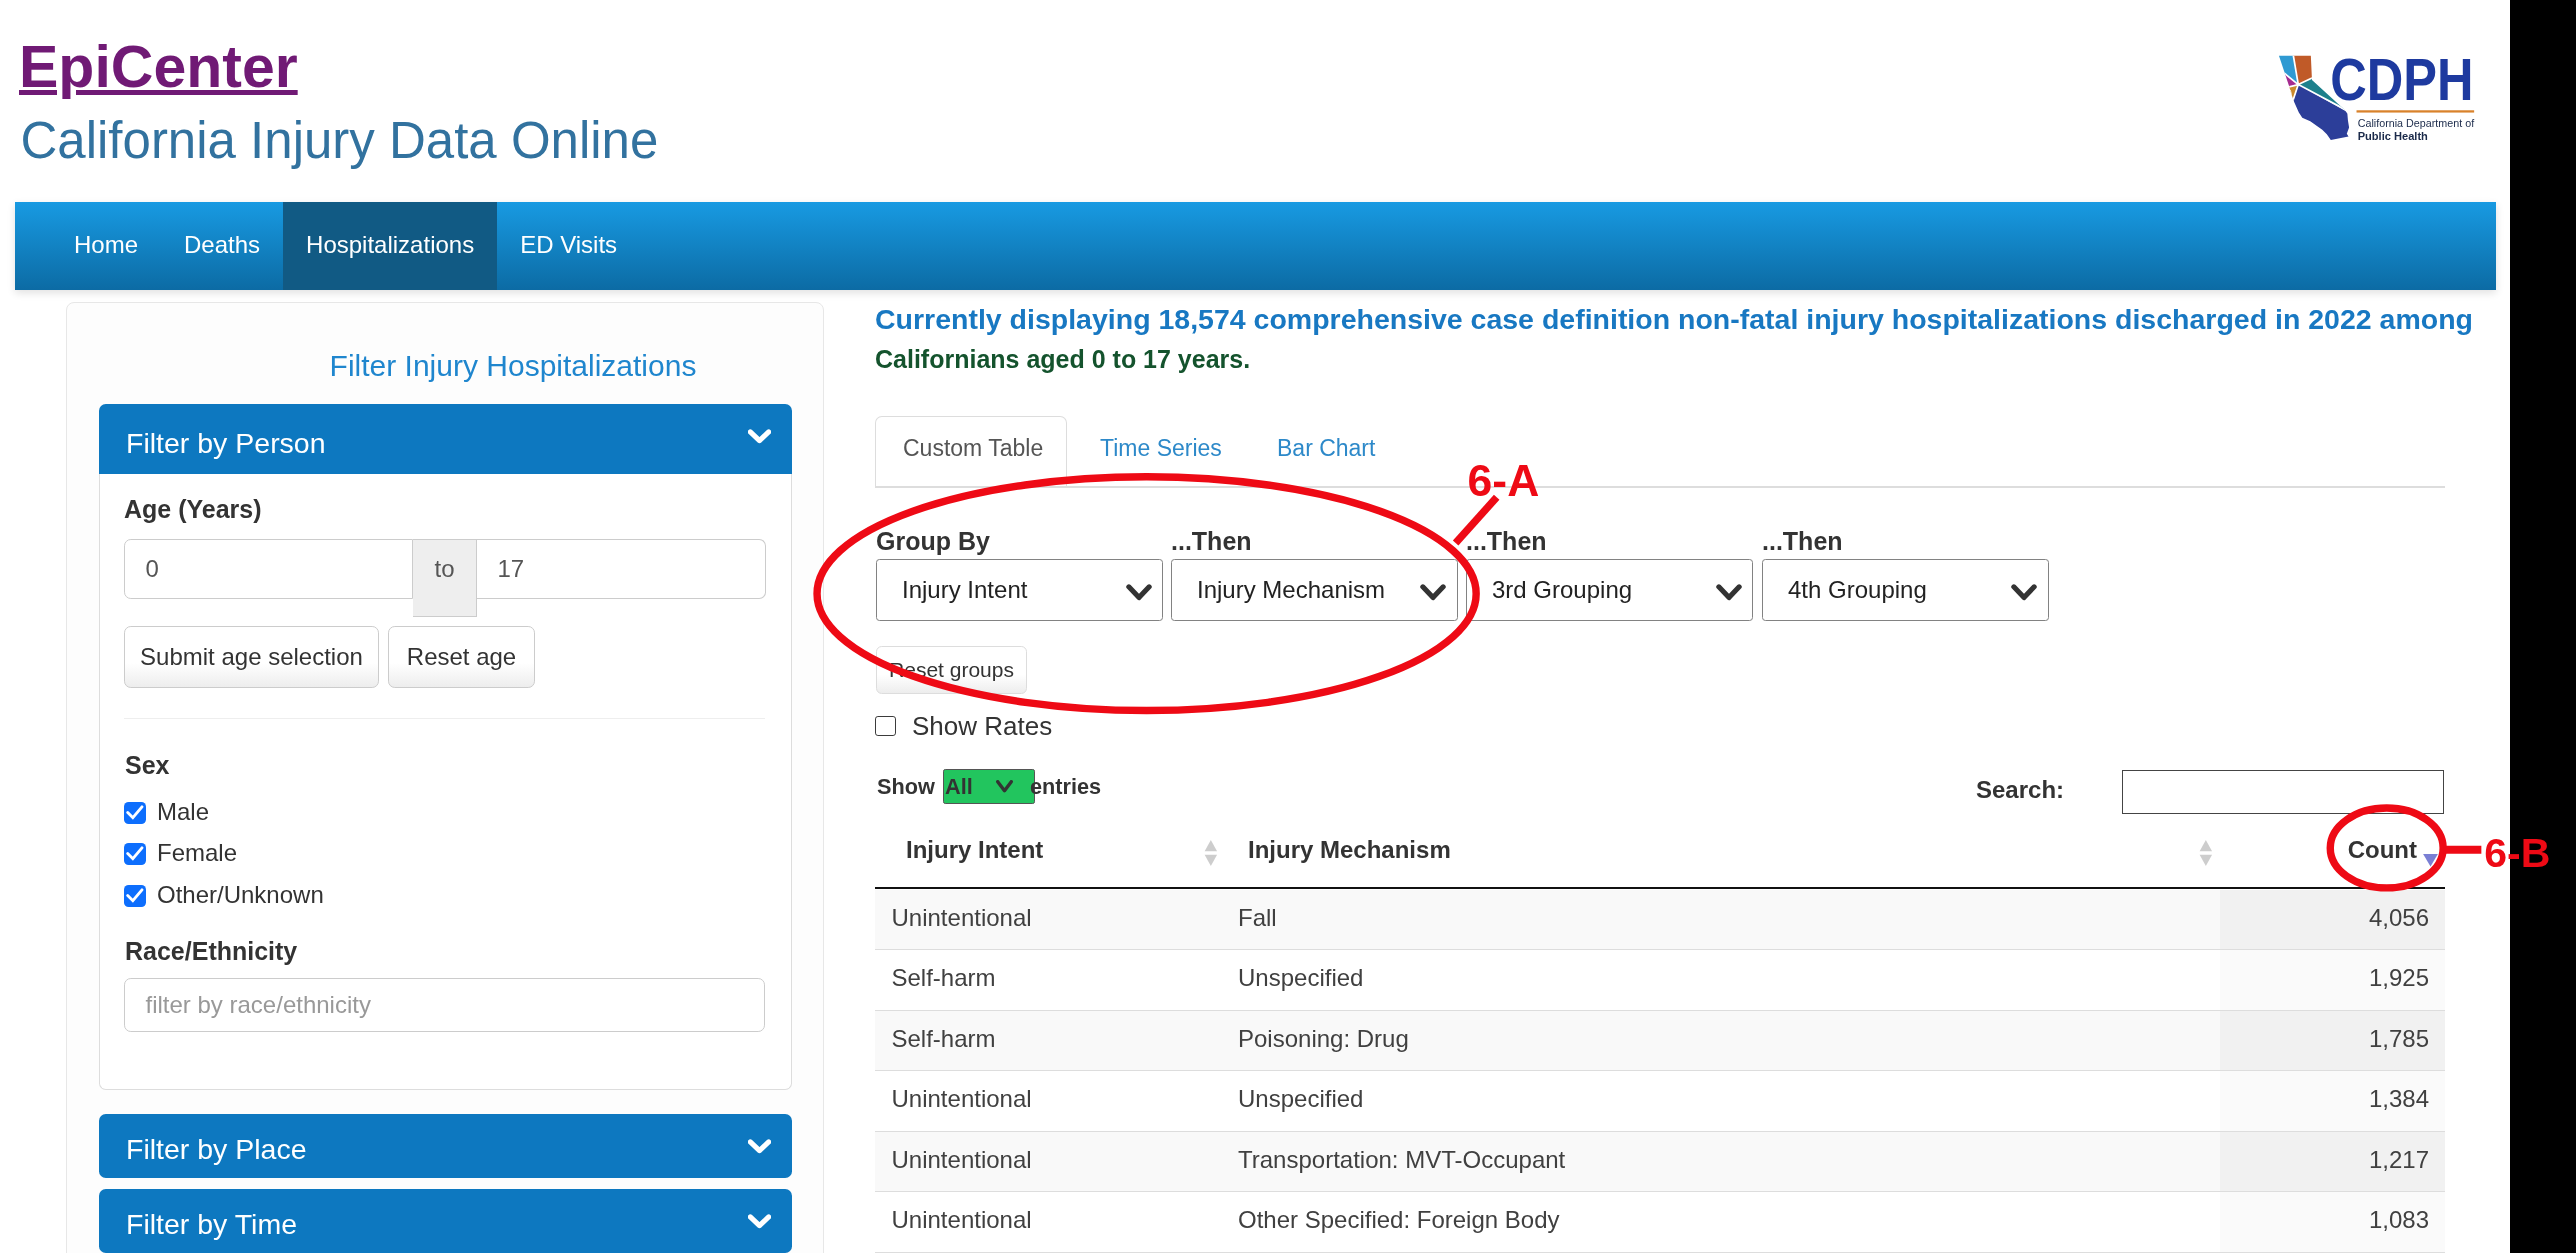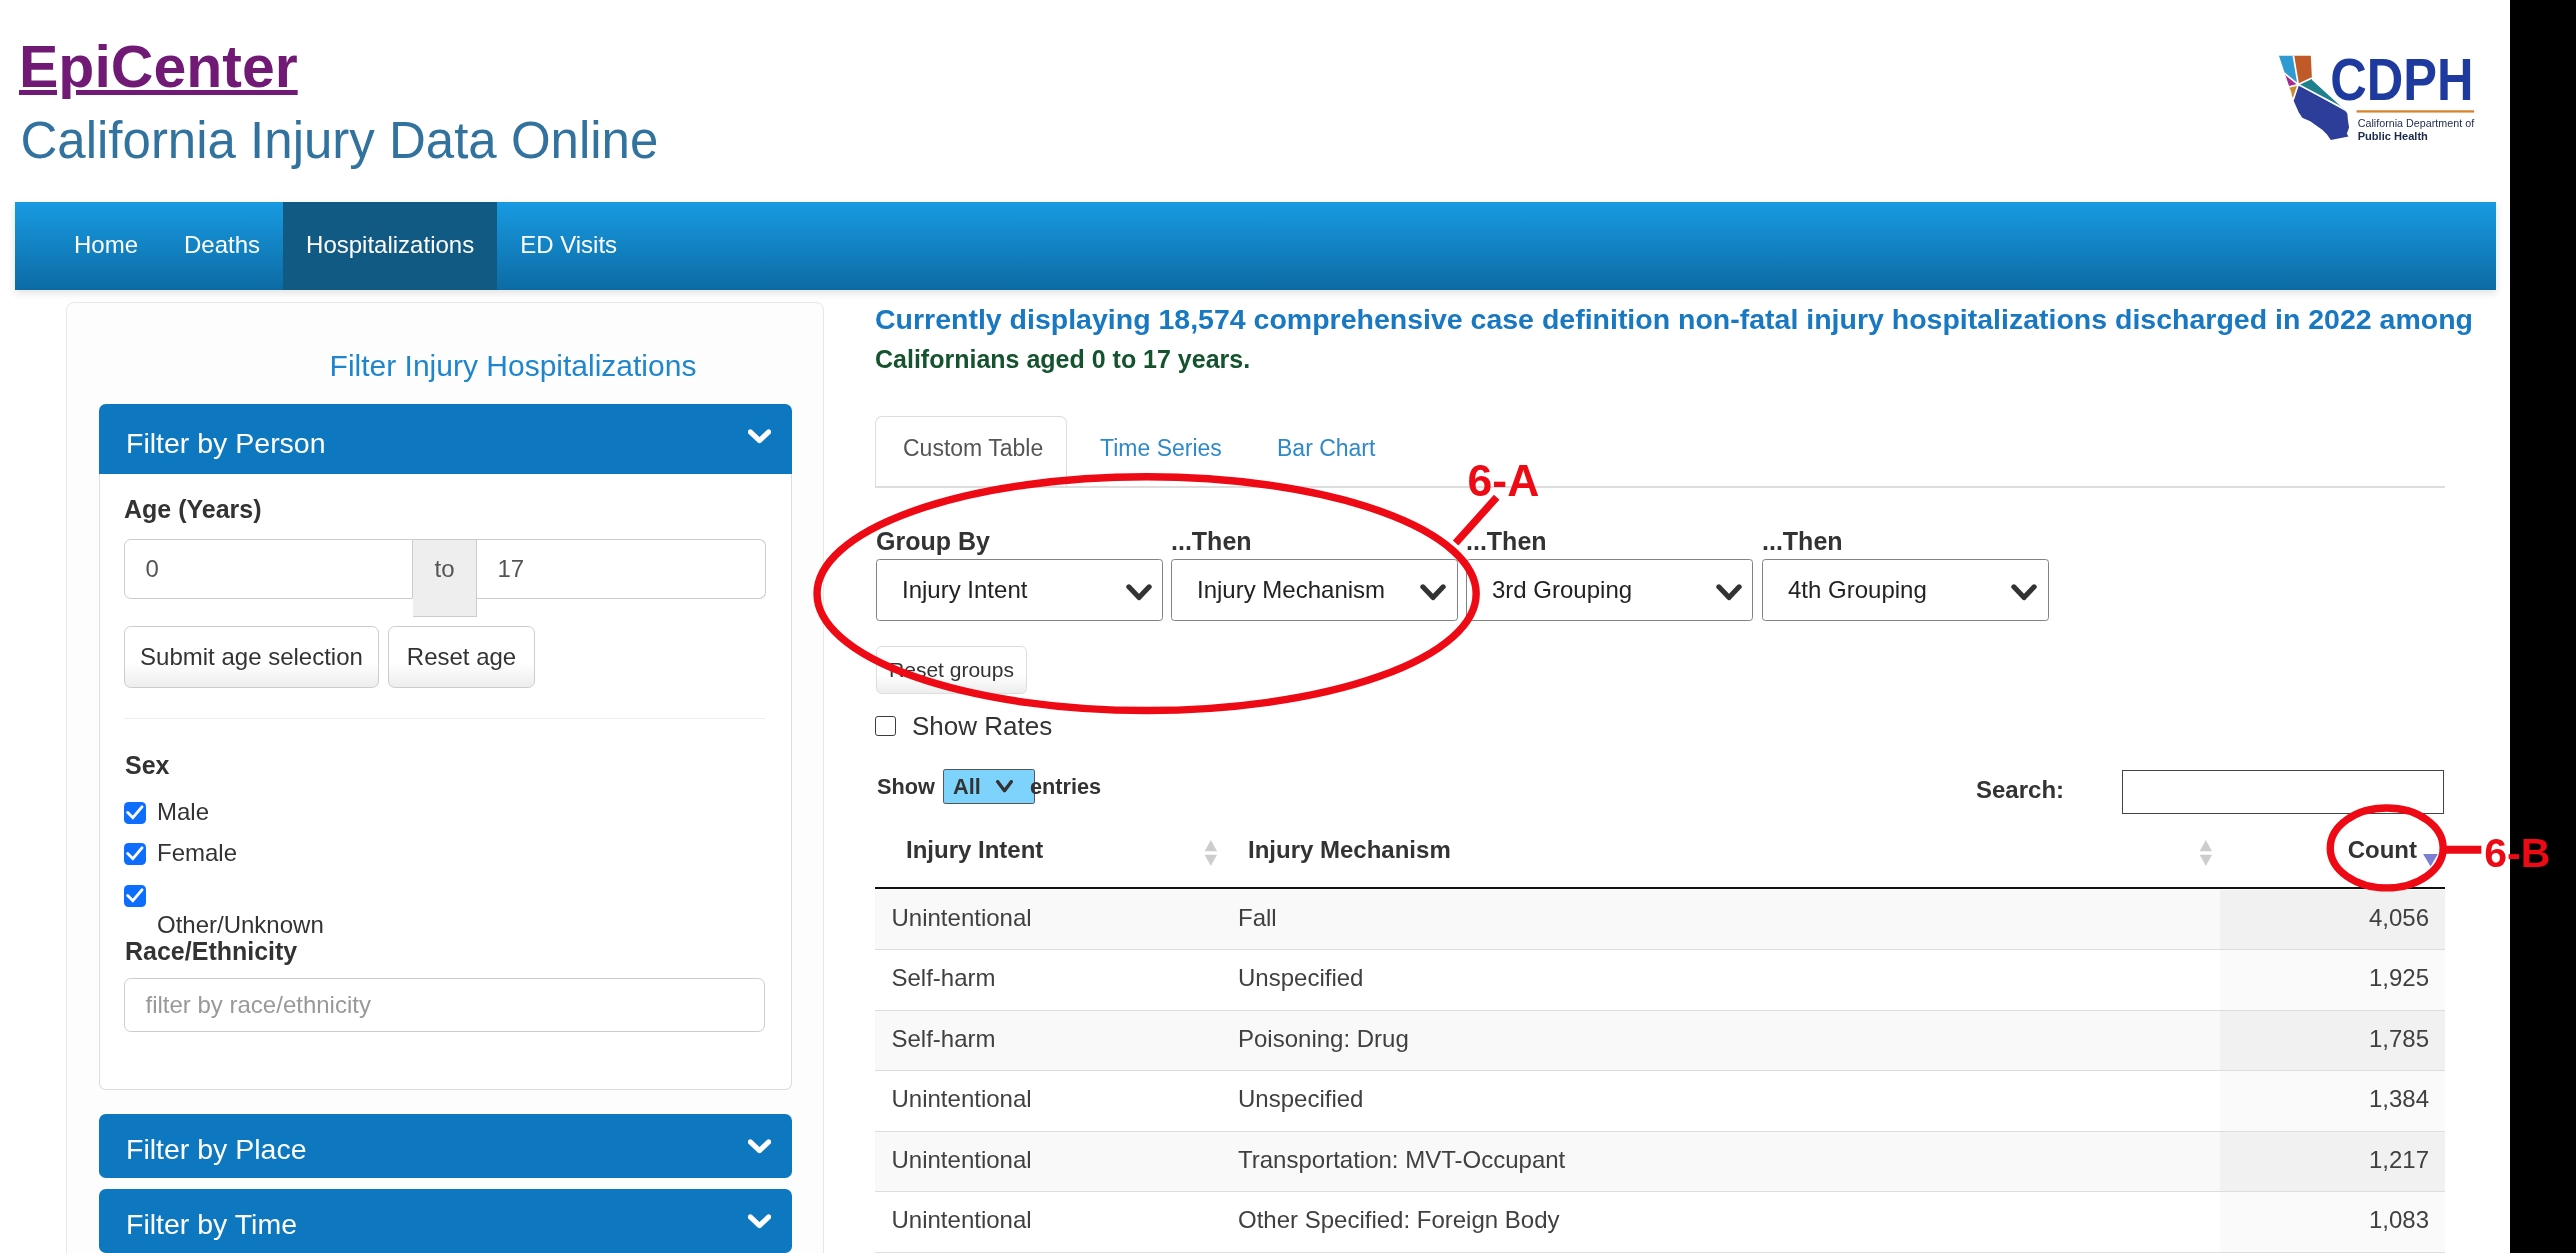--- a/index.html
+++ b/index.html
@@ -58,23 +58,23 @@
   #tabrule { left:875px; top:486px; width:1570px; height:1.7px; background:#ddd; }
   #tab-active { left:875px; top:416px; width:192px; height:72px; background:#fff;
     border:1.7px solid #ddd; border-bottom:none; border-radius:6.8px 6.8px 0 0; }
   .tabtxt { font-size:23px; line-height:23px; }
   .sel { position:absolute; top:559px; height:62px; background:#fff;
     border:1.1px solid #828282; border-radius:3.4px; font-size:24px; color:#222;
     line-height:60px; padding-left:25px; }
   #btn-groups { left:876px; top:646px; width:151px; height:48px; line-height:46px; font-size:21px; border-color:#ddd; border-radius:5.7px; }
   #cb-rates { left:875px; top:716px; width:20.5px; height:20px; background:#fff;
     border:1.1px solid #3b3b3b; border-radius:2.9px; }
-  #sel-entries { left:943px; top:769px; width:92px; height:35px; background:#7dd3fc;
+  #sel-entries { left:943px; top:769px; width:92px; height:35px; background:#22c55e;
     border:1.1px solid #555; border-radius:2.3px; font-size:21.7px; font-weight:bold;
-    color:#333; line-height:33px; padding-left:9px; }
+    color:#333; line-height:33px; padding-left:1px; }
   #search-in { left:2122px; top:770px; width:322px; height:44px; background:#fff;
     border:1.7px solid #444; }
 
   
   .trow { left:875px; width:1570px; height:60px; }
   .trow .c3 { position:absolute; left:1345px; top:0; width:225px; height:100%; }
   .tcell { position:absolute; font-size:24px; color:#404040; line-height:56px; }
   .rb { left:875px; width:1570px; height:1.1px; background:#ddd; }
 </style>
 </head>
@@ -205,21 +205,21 @@
         <path d="M3 13 L12 22 L28 3" stroke="#fff" stroke-width="5" fill="none" stroke-linecap="round"></path>
       </svg>
     </div>
   <div class="abs cb" style="left:124px; top:885px;">
       <svg width="17.7" height="15" viewBox="0 0 31 26">
         <path d="M3 13 L12 22 L28 3" stroke="#fff" stroke-width="5" fill="none" stroke-linecap="round"></path>
       </svg>
     </div>
   <div class="abs cb-lbl" style="left:157px; top:798px;">Male</div>
   <div class="abs cb-lbl" style="left:157px; top:839px;">Female</div>
-  <div class="abs cb-lbl" style="left:157px; top:881px;margin-top:30px;">Other/Unknown</div>
+  <div class="abs cb-lbl" style="left:157px; top:881px;">Other/Unknown</div>
 
   <svg class="abs" style="left:748px; top:429px;" width="23" height="15" viewBox="0 0 40 26">
       <path d="M4 5 L20 20 L36 5" stroke="#fff" stroke-width="9" fill="none" stroke-linecap="round" stroke-linejoin="round"></path>
     </svg>
   <svg class="abs" style="left:748px; top:1139px;" width="23" height="15" viewBox="0 0 40 26">
       <path d="M4 5 L20 20 L36 5" stroke="#fff" stroke-width="9" fill="none" stroke-linecap="round" stroke-linejoin="round"></path>
     </svg>
   <svg class="abs" style="left:748px; top:1214px;" width="23" height="15" viewBox="0 0 40 26">
       <path d="M4 5 L20 20 L36 5" stroke="#fff" stroke-width="9" fill="none" stroke-linecap="round" stroke-linejoin="round"></path>
     </svg>

